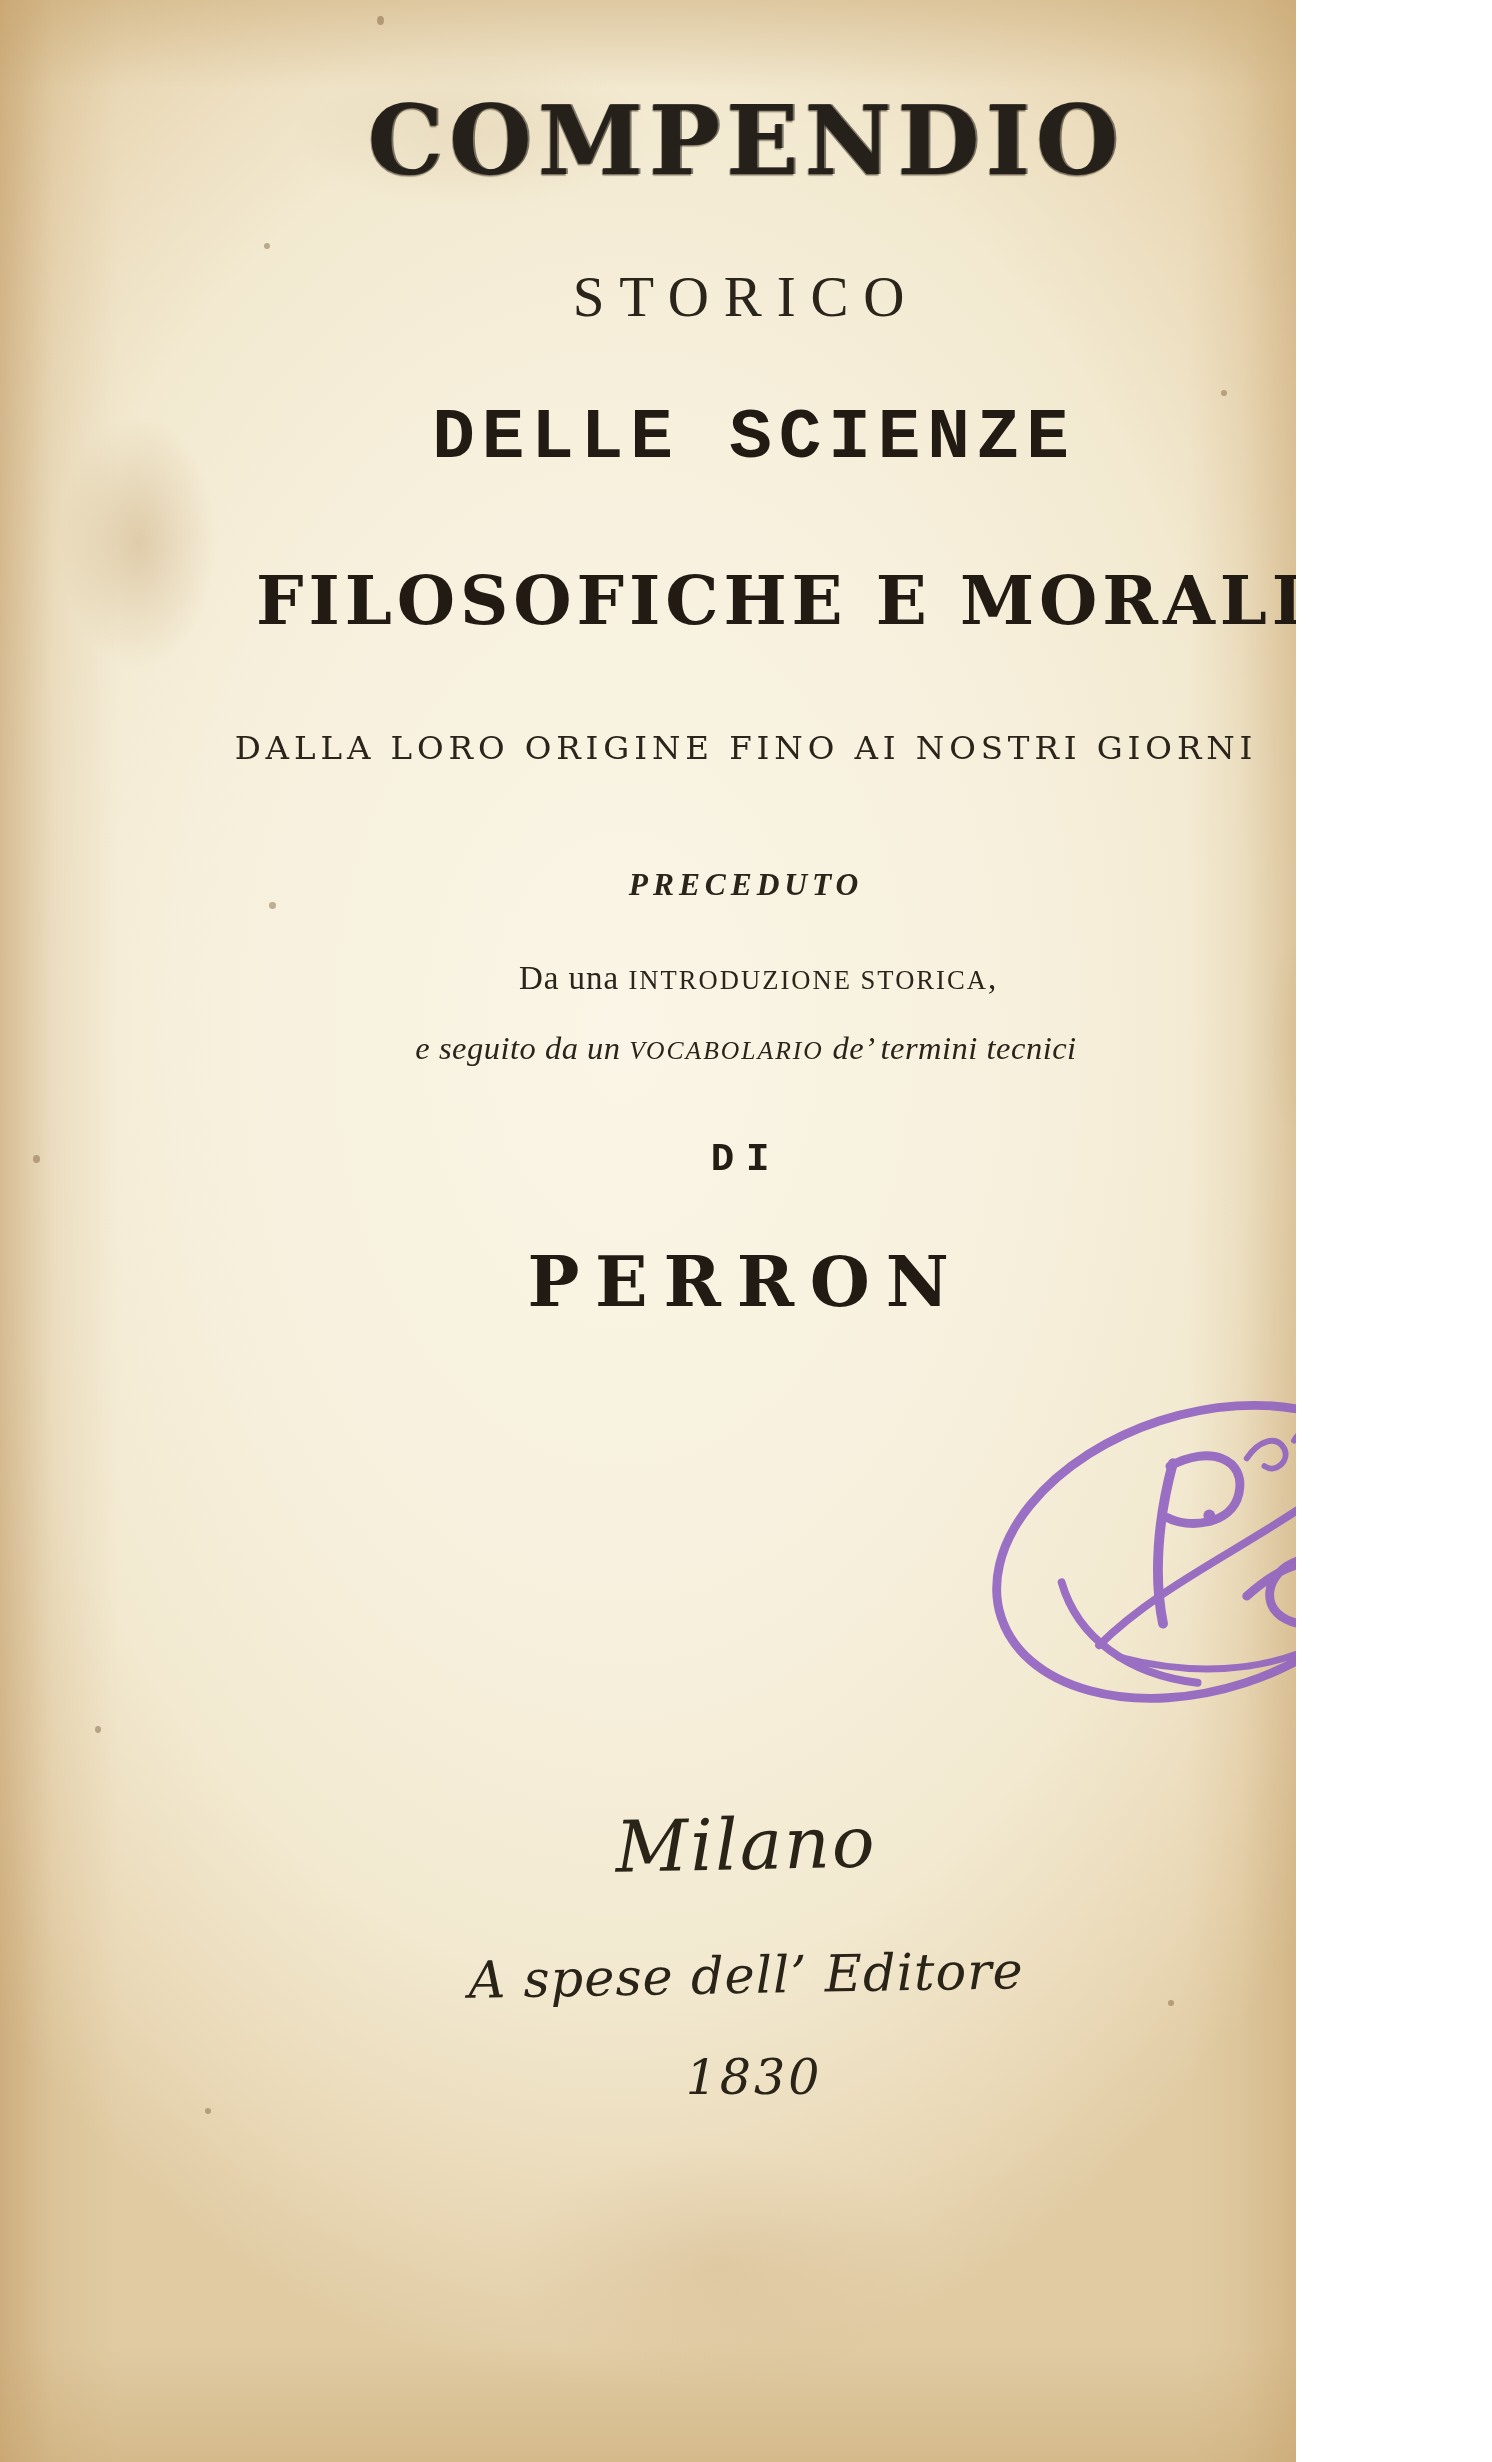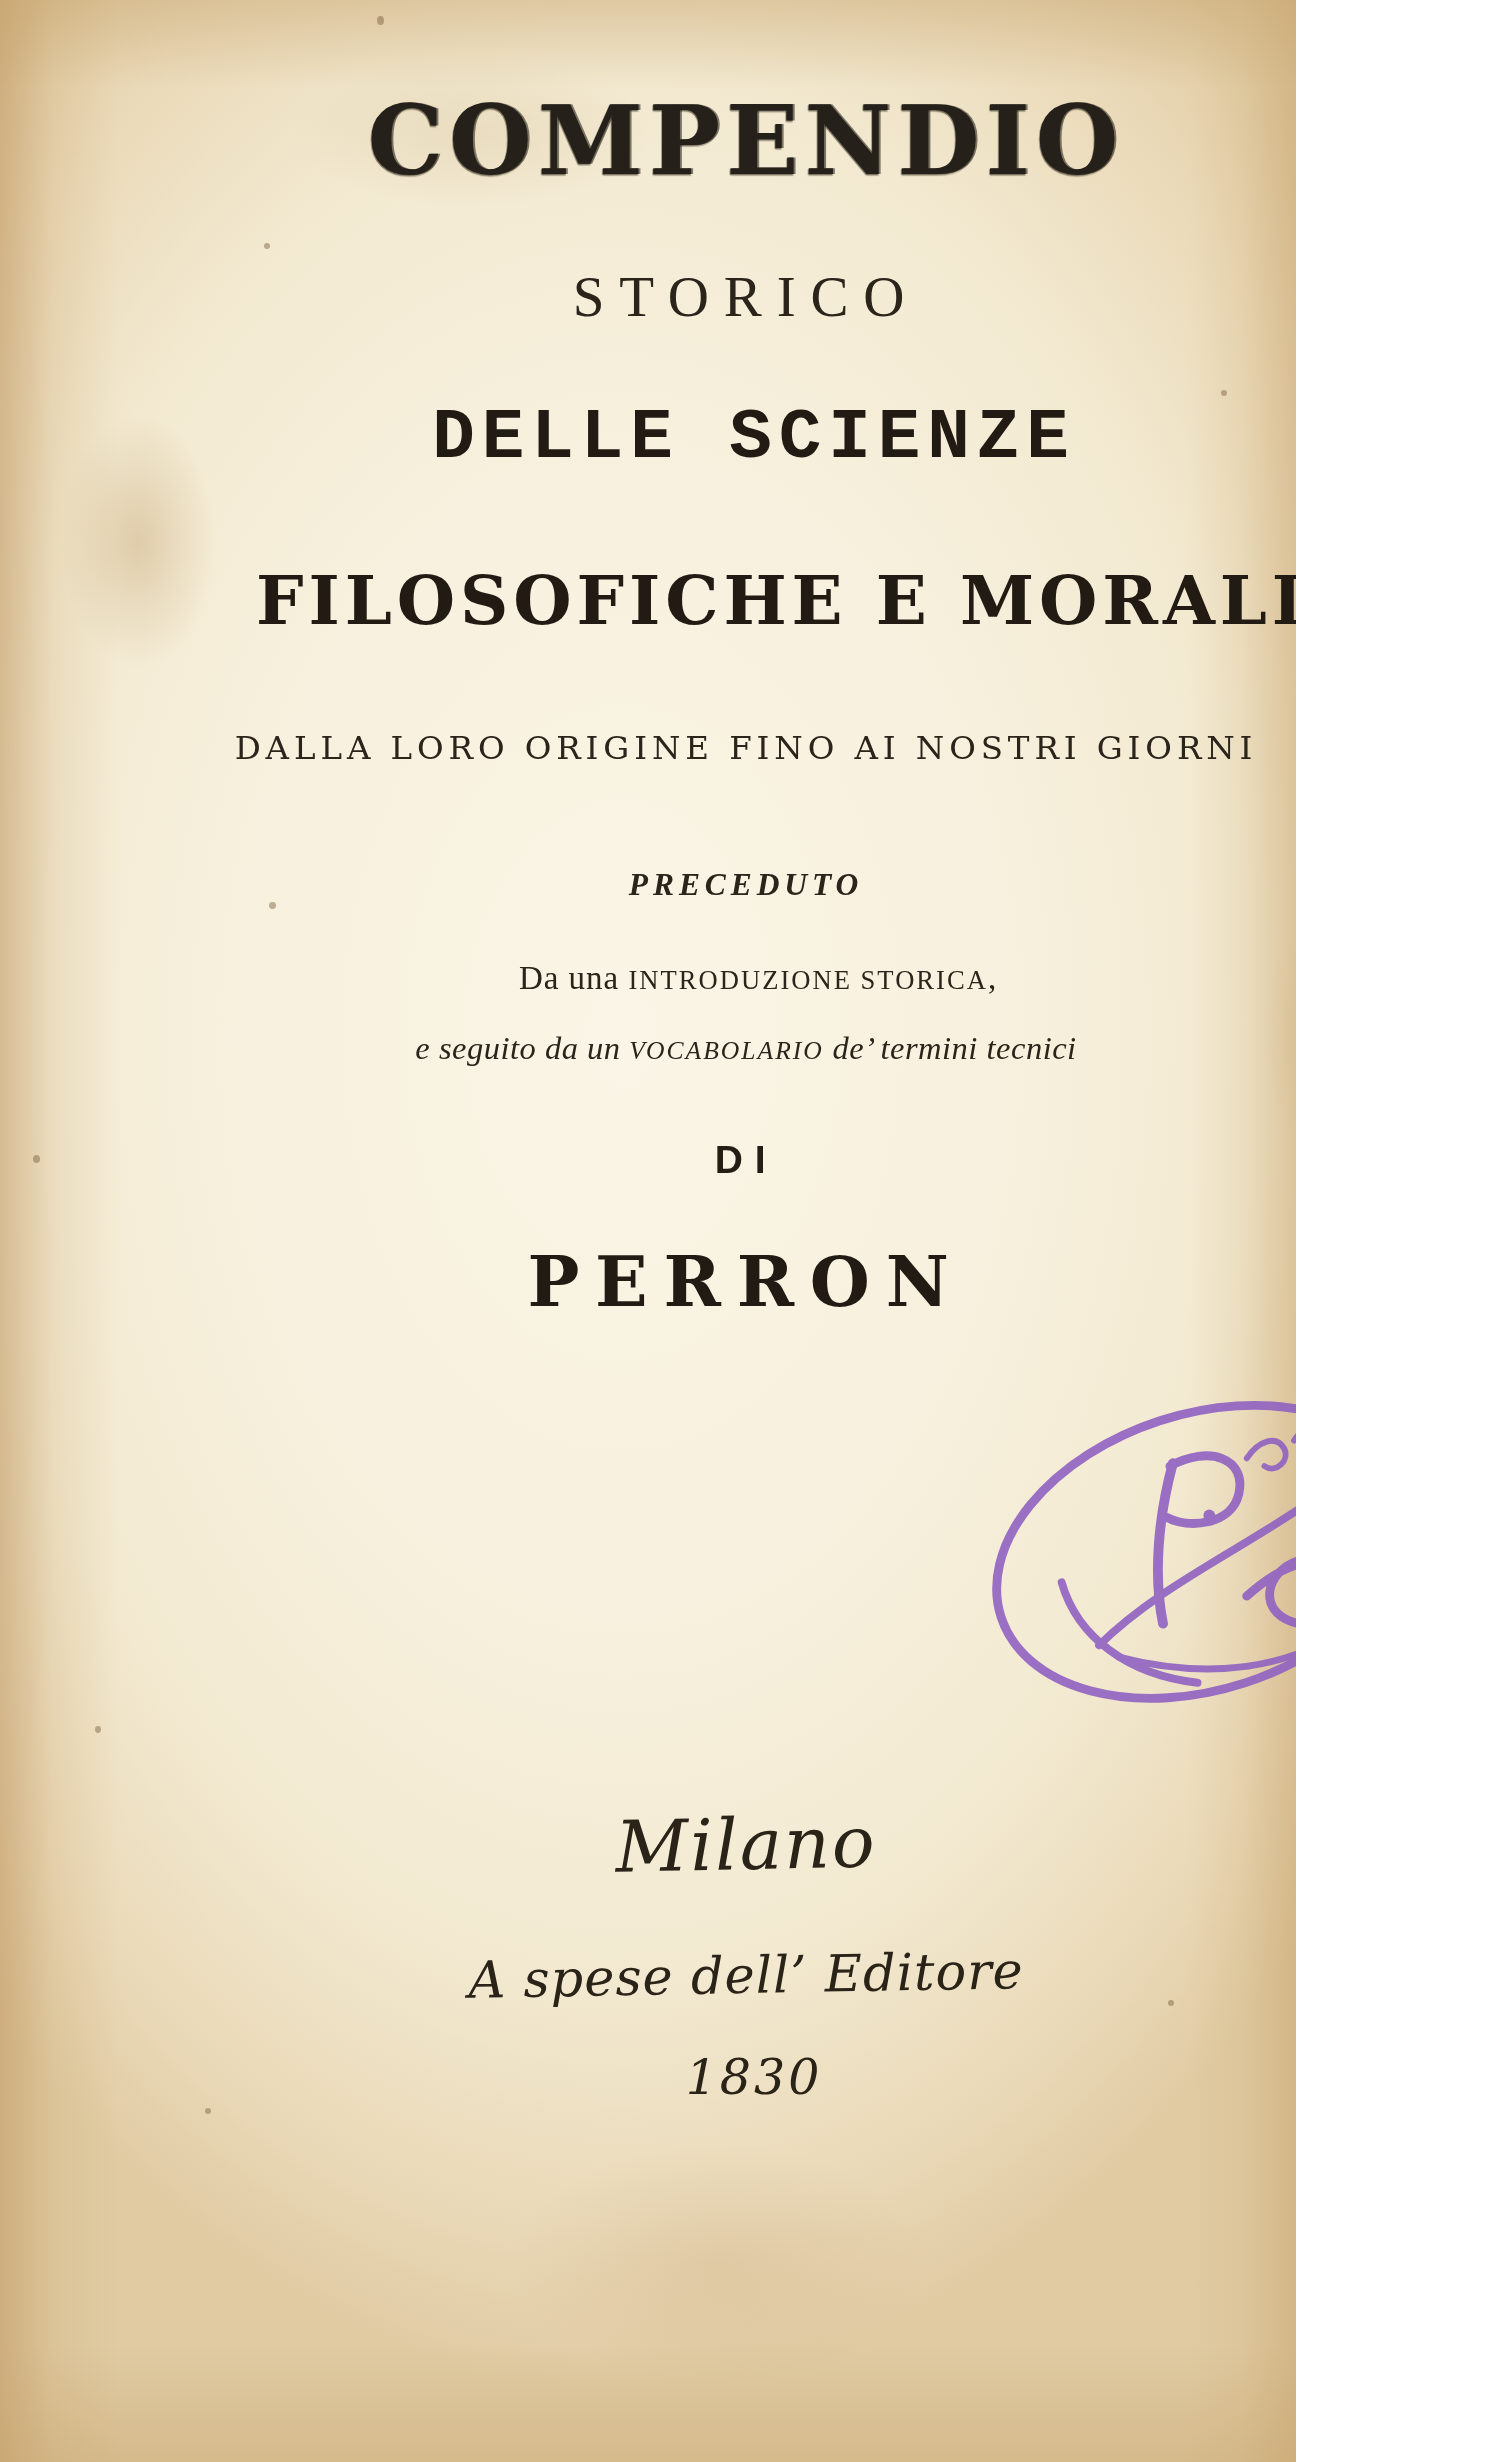--- a/index.html
+++ b/index.html
@@ -167,21 +167,21 @@
     font-style: italic;
   }
   .l-seguito .sc {
     font-size: 25.6px;
     letter-spacing: 2px;
   }
 
   .l-di {
     position: absolute;
     top: 1138px; left: 0; width: 100%;
-    font-family: Liberation Sans, sans-serif;
+    font-family: Liberation Mono, monospace;
     font-weight: 700;
     font-size: 39px;
     letter-spacing: 11.8px;
     color: #241d14;
   }
 
   .l-perron {
     position: absolute;
     top: 1241px; left: 0; width: 100%;
     font-family: "DejaVu Serif", serif;

